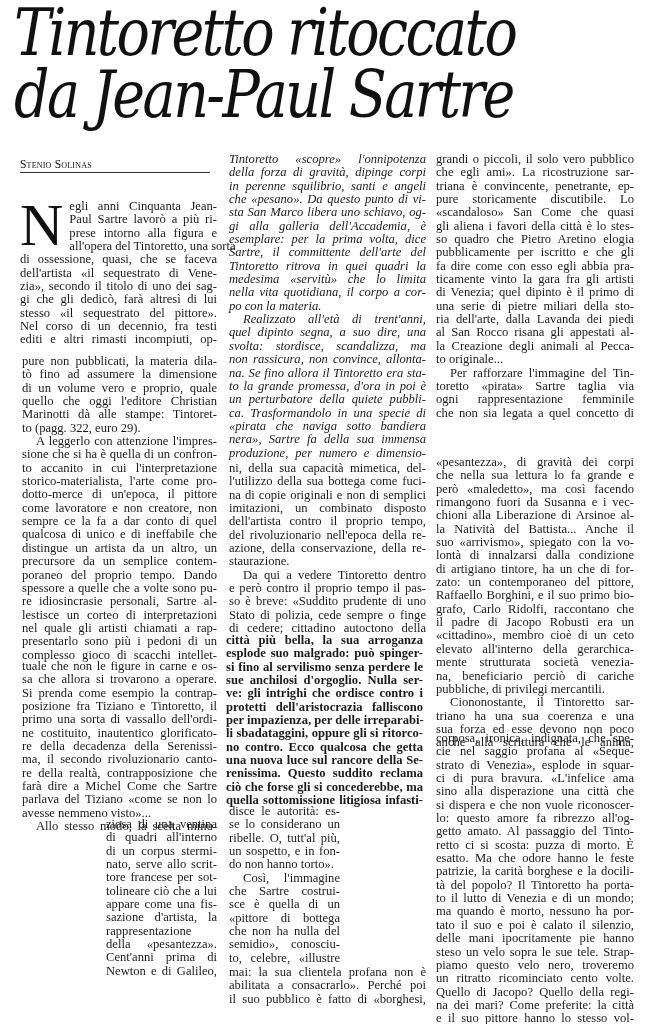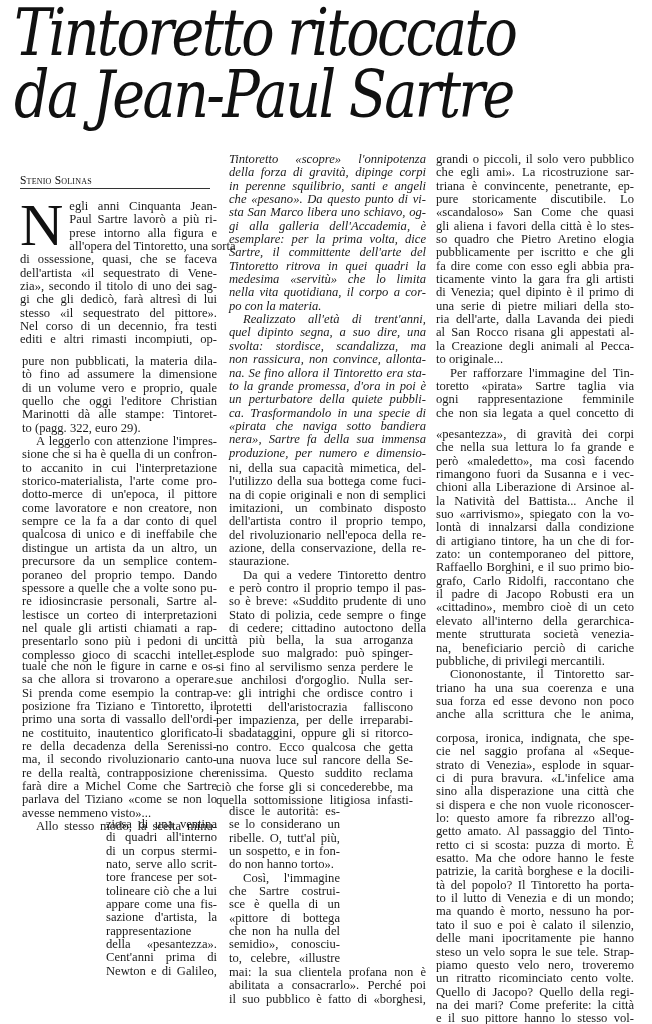--- a/index.html
+++ b/index.html
@@ -8,21 +8,21 @@
     position: absolute; left: 14px; top: 0px; width: 640px;
     font-family: "DejaVu Serif", "Liberation Serif", serif;
     font-style: italic; font-weight: normal;
     font-size: 66px; line-height: 62px; letter-spacing: -3px;
     color: #111; transform: scaleX(0.84); transform-origin: left top;
     white-space: nowrap;
   }
   .headline .l1 { display: block; margin-top: 2px; }
   .headline .l2 { display: block; }
   .byline {
-    position: absolute; left: 20px; top: 174px; width: 190px;
+    position: absolute; left: 20px; top: 158px; width: 190px;
     font-family: "Liberation Serif", serif; font-size: 11.5px;
     font-variant: small-caps; letter-spacing: 0.2px; color: #111;
     border-bottom: 1px solid #333; padding-bottom: 2px;
   }
   .col {
     position: absolute;
     font-family: "Liberation Serif", serif;
     font-size: 12.6px; line-height: 13.35px;
     text-align: justify; hyphens: manual; color: #1a1a1a;
   }
@@ -147,21 +147,21 @@
     <span class="line">dell'artista contro il proprio tempo,</span>
     <span class="line">del rivoluzionario nell'epoca della re-</span>
     <span class="line">azione, della conservazione, della re-</span>
     <span class="line last">staurazione.</span>
     <span class="line" style="padding-left: 14px;">Da qui a vedere Tintoretto dentro</span>
     <span class="line">e però contro il proprio tempo il pas-</span>
     <span class="line">so è breve: «Suddito prudente di uno</span>
     <span class="line">Stato di polizia, cede sempre o finge</span>
     <span class="line">di cedere; cittadino autoctono della</span>
   </div>
-<div class="col" id="c2b3" style="left:216px; top:634px; width:197px;">
+<div class="col" id="c2b3" style="left:226px; top:634px; width:197px;font-weight:bold;">
     <span class="line">città più bella, la sua arroganza</span>
     <span class="line">esplode suo malgrado: può spinger-</span>
     <span class="line">si fino al servilismo senza perdere le</span>
     <span class="line">sue anchilosi d'orgoglio. Nulla ser-</span>
     <span class="line">ve: gli intrighi che ordisce contro i</span>
     <span class="line">protetti dell'aristocrazia falliscono</span>
     <span class="line">per impazienza, per delle irreparabi-</span>
     <span class="line">li sbadataggini, oppure gli si ritorco-</span>
     <span class="line">no contro. Ecco qualcosa che getta</span>
     <span class="line">una nuova luce sul rancore della Se-</span>
@@ -204,21 +204,21 @@
     <span class="line">una serie di pietre miliari della sto-</span>
     <span class="line">ria dell'arte, dalla Lavanda dei piedi</span>
     <span class="line">al San Rocco risana gli appestati al-</span>
     <span class="line">la Creazione degli animali al Pecca-</span>
     <span class="line last">to originale...</span>
     <span class="line" style="padding-left: 14px;">Per rafforzare l'immagine del Tin-</span>
     <span class="line">toretto «pirata» Sartre taglia via</span>
     <span class="line">ogni rappresentazione femminile</span>
     <span class="line">che non sia legata a quel concetto di</span>
   </div>
-<div class="col" id="c3b2" style="left:436px; top:428px; width:198px;">
+<div class="col" id="c3b2" style="left:436px; top:456px; width:198px;">
     <span class="line">«pesantezza», di gravità dei corpi</span>
     <span class="line">che nella sua lettura lo fa grande e</span>
     <span class="line">però «maledetto», ma così facendo</span>
     <span class="line">rimangono fuori da Susanna e i vec-</span>
     <span class="line">chioni alla Liberazione di Arsinoe al-</span>
     <span class="line">la Natività del Battista... Anche il</span>
     <span class="line">suo «arrivismo», spiegato con la vo-</span>
     <span class="line">lontà di innalzarsi dalla condizione</span>
     <span class="line">di artigiano tintore, ha un che di for-</span>
     <span class="line">zato: un contemporaneo del pittore,</span>

